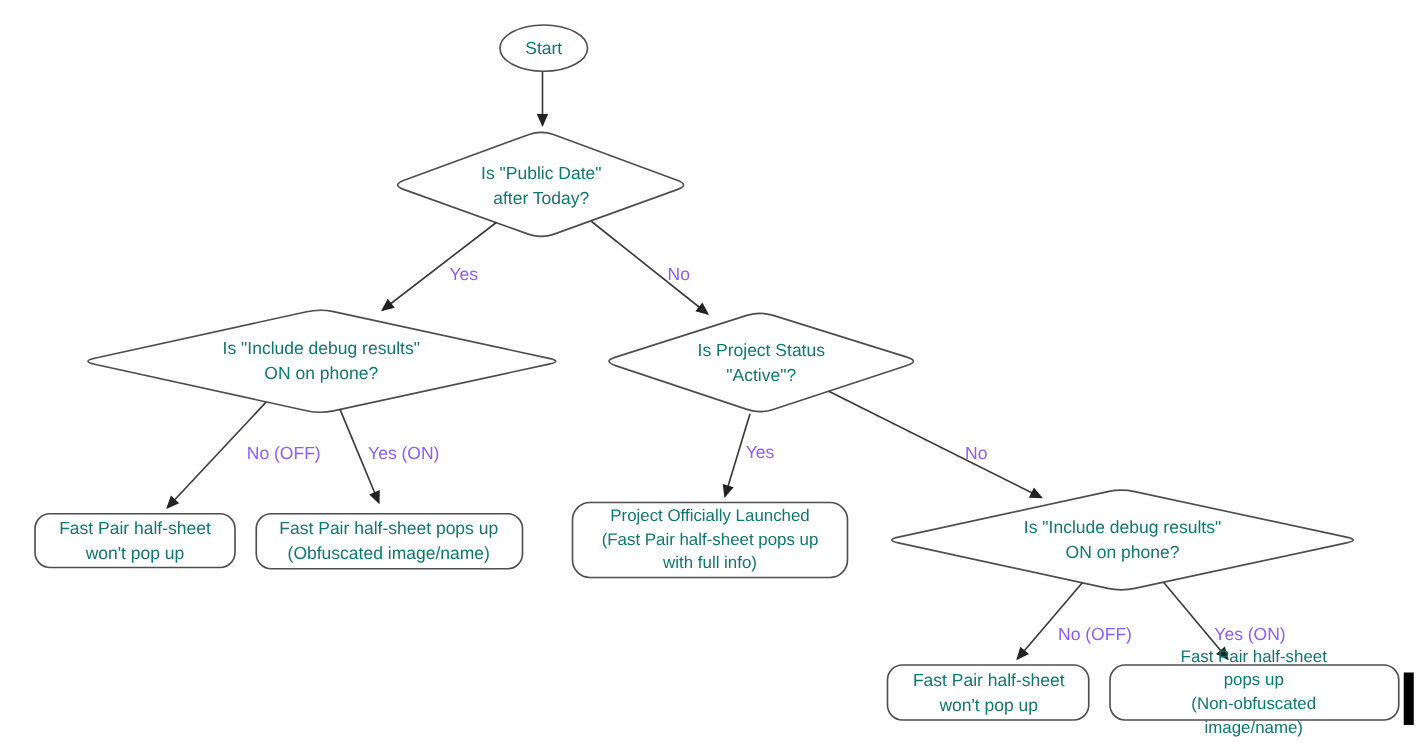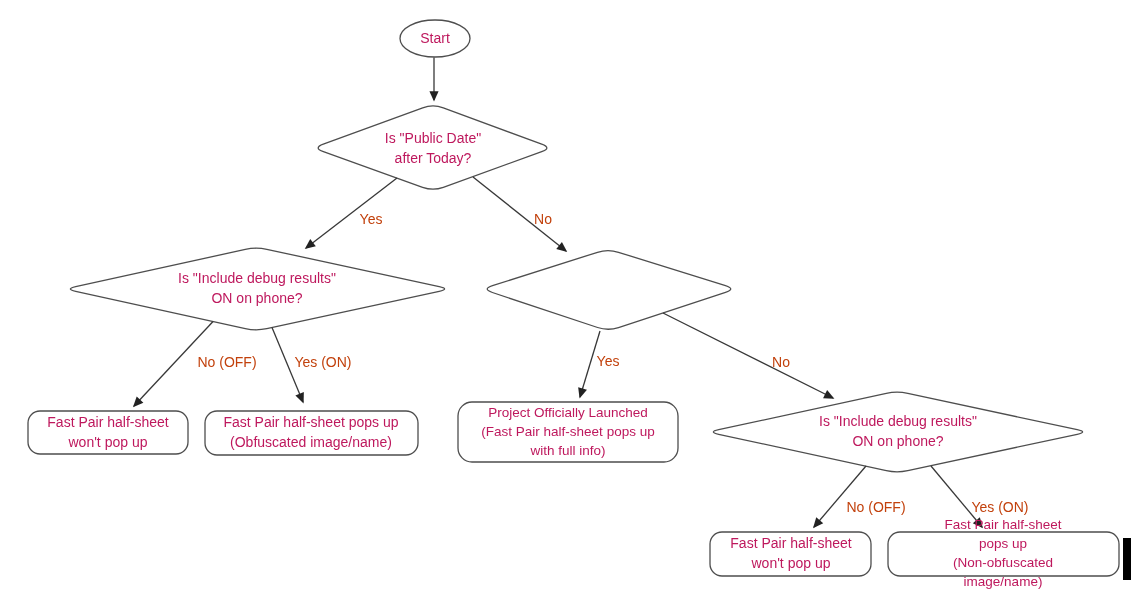--- a/index.html
+++ b/index.html
@@ -14,28 +14,28 @@
   .canvas svg { position: absolute; left: 0; top: 0; }
   .shape { fill: #ffffff; stroke: #4e4e4e; stroke-width: 1.3; }
   .arrow { stroke: #383838; stroke-width: 1.3; fill: none; }
   .lbl {
     position: absolute;
     transform: translate(-50%, -50%);
     text-align: center;
     white-space: pre-line;
     font-size: 14px;
     line-height: 1.4;
-    color: #be185d;
+    color: #0f766e;
   }
   .edge-lbl {
     position: absolute;
     transform: translate(-50%, -50%);
     white-space: nowrap;
     font-size: 14px;
-    color: #c2410c;
+    color: #8b5cf6;
   }
   .cursor-bar {
     position: absolute;
     left: 1123px;
     top: 538px;
     width: 8px;
     height: 42px;
     background: #000000;
   }
 </style>
@@ -71,20 +71,22 @@
     <line class="arrow" x1="663" y1="313" x2="833" y2="398" marker-end="url(#arrowhead)"></line>
     <line class="arrow" x1="866" y1="466" x2="814" y2="527" marker-end="url(#arrowhead)"></line>
     <line class="arrow" x1="931" y1="466" x2="982" y2="527" marker-end="url(#arrowhead)"></line>
   </svg>
 
   <div class="lbl" style="left:435px; top:39px;">Start</div>
   <div class="lbl" style="left:433px; top:149px;">Is "Public Date"
 after Today?</div>
   <div class="lbl" style="left:257px; top:289px;">Is "Include debug results"
 ON on phone?</div>
+  <div class="lbl" style="left:609px; top:290px;">Is Project Status
+"Active"?</div>
   <div class="lbl" style="left:898px; top:432px;">Is "Include debug results"
 ON on phone?</div>
   <div class="lbl" style="left:108px; top:433px;">Fast Pair half-sheet
 won't pop up</div>
   <div class="lbl" style="left:311px; top:433px;">Fast Pair half-sheet pops up
 (Obfuscated image/name)</div>
   <div class="lbl" style="left:568px; top:432px; font-size:13.5px;text-align:center;">Project Officially Launched
 (Fast Pair half-sheet pops up
 with full info)</div>
   <div class="lbl" style="left:791px; top:554px;">Fast Pair half-sheet

